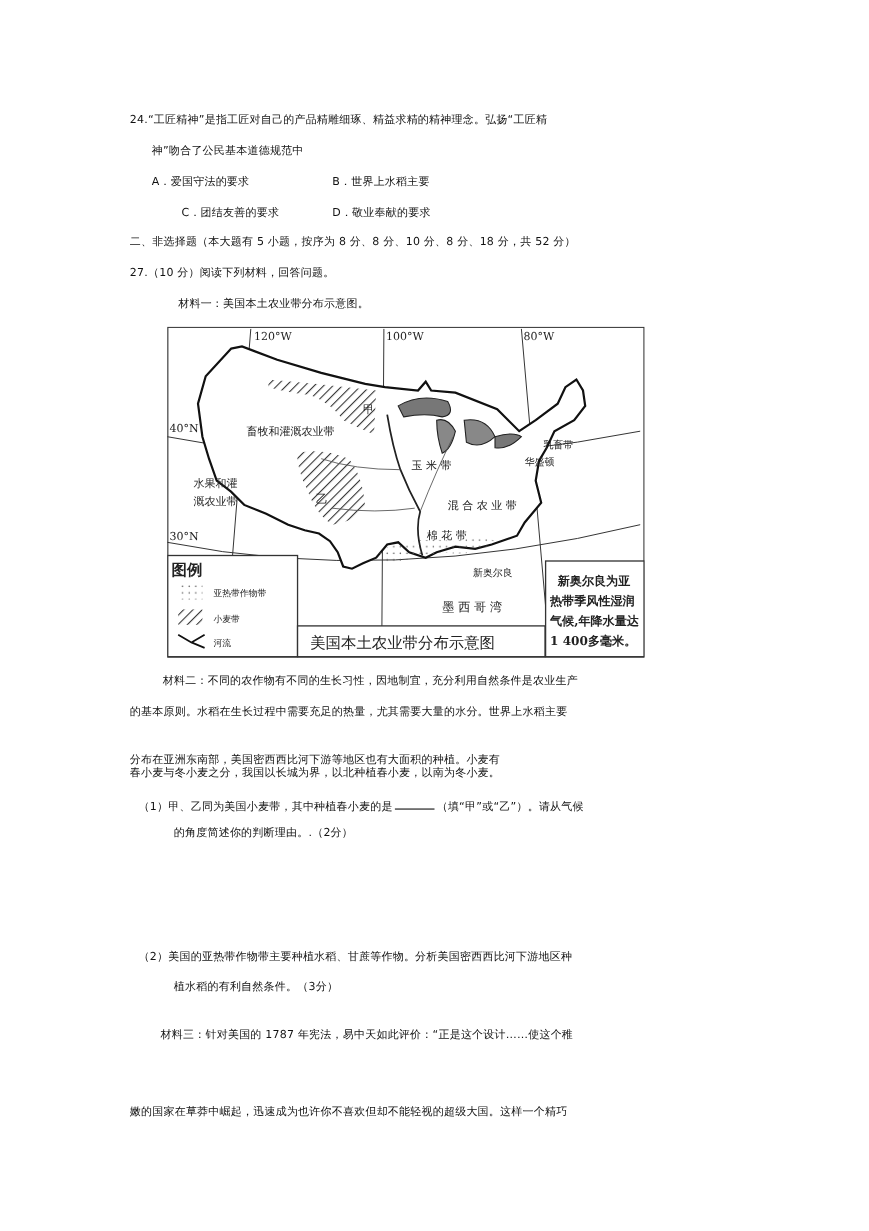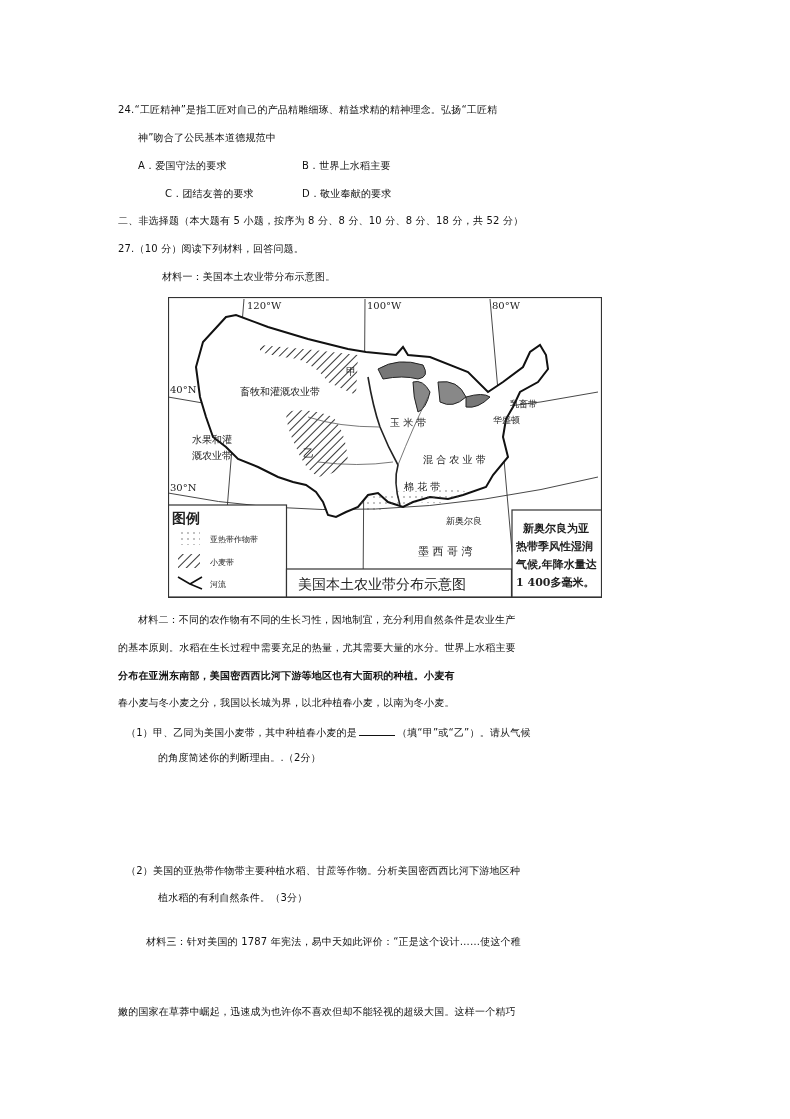--- a/index.html
+++ b/index.html
@@ -1,20 +1,20 @@
 <!DOCTYPE html>
 <html><head>
 <meta charset="utf-8">
 <style>
   html, body { margin: 0; padding: 0; background: #ffffff; }
   body { width: 790px; height: 1119px; position: relative; overflow: hidden;
          font-family: "DejaVu Sans", "Liberation Sans", sans-serif; color: #111; }
   .line { position: absolute; font-size: 10px; line-height: 18px; white-space: nowrap; letter-spacing: 0.2px; }
   .blank { display: inline-block; width: 36px; border-bottom: 1px solid #111; height: 14px; vertical-align: baseline; margin: 0 2px; }
-  #map { position: absolute; left: 168px; top: 297px; width: 434px; height: 379px; }
+  #map { position: absolute; left: 152px; top: 297px; width: 434px; height: 379px; }
   #map svg { display: block; }
   .maplabel { font-family: "DejaVu Serif", "Liberation Serif", serif; fill: #222; }
 </style>
 </head>
 <body>
 
 <div class="line" style="left:118px; top:101px;">24.“工匠精神”是指工匠对自己的产品精雕细琢、精益求精的精神理念。弘扬“工匠精</div>
 <div class="line" style="left:138px; top:129px;">神”吻合了公民基本道德规范中</div>
 <div class="line" style="left:138px; top:157px;">A．爱国守法的要求</div>
 <div class="line" style="left:302px; top:157px;">B．世界上水稻主要</div>
@@ -94,23 +94,23 @@
     <text x="130" y="292" font-size="14" class="maplabel">美国本土农业带分布示意图</text>
 
     <rect x="344" y="213" width="89.5" height="87" fill="#fff" stroke="#333" stroke-width="1.2"></rect>
     <text x="355" y="235" font-size="11" font-weight="bold" class="maplabel">新奥尔良为亚</text>
     <text x="348" y="253" font-size="11" font-weight="bold" class="maplabel">热带季风性湿润</text>
     <text x="348" y="271" font-size="11" font-weight="bold" class="maplabel">气候,年降水量达</text>
     <text x="348" y="289" font-size="11" font-weight="bold" class="maplabel">1 400多毫米。</text>
   </svg>
 </div>
 
-<div class="line" style="left:138px; top:611px;">材料二：不同的农作物有不同的生长习性，因地制宜，充分利用自然条件是农业生产</div>
+<div class="line" style="left:148px; top:611px;">材料二：不同的农作物有不同的生长习性，因地制宜，充分利用自然条件是农业生产</div>
 <div class="line" style="left:118px; top:639px;text-align:right;">的基本原则。水稻在生长过程中需要充足的热量，尤其需要大量的水分。世界上水稻主要</div>
-<div class="line" style="left:118px; top:667px;font-weight:bold;">分布在亚洲东南部，美国密西西比河下游等地区也有大面积的种植。小麦有</div>
+<div class="line" style="left:118px; top:683px;">分布在亚洲东南部，美国密西西比河下游等地区也有大面积的种植。小麦有</div>
 <div class="line" style="left:118px; top:694px;">春小麦与冬小麦之分，我国以长城为界，以北种植春小麦，以南为冬小麦。</div>
 
 <div class="line" style="left:126px; top:721px;">
   <span>（1）甲、乙同为美国小麦带，其中种植春小麦的是</span><span class="blank"></span><span>（填“甲”或“乙”）。请从气候</span>
 </div>
 <div class="line" style="left:158px; top:749px;">的角度简述你的判断理由。.（2分）</div>
 
 <div class="line" style="left:126px; top:862px;">（2）美国的亚热带作物带主要种植水稻、甘蔗等作物。分析美国密西西比河下游地区种</div>
 <div class="line" style="left:158px; top:889px;">植水稻的有利自然条件。（3分）</div>
 

